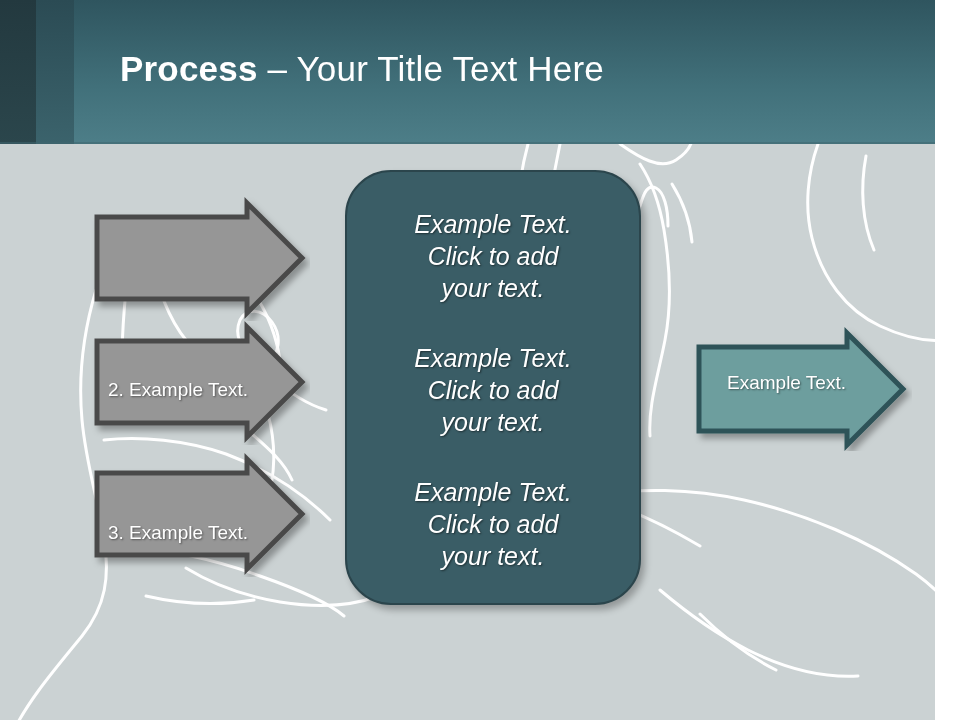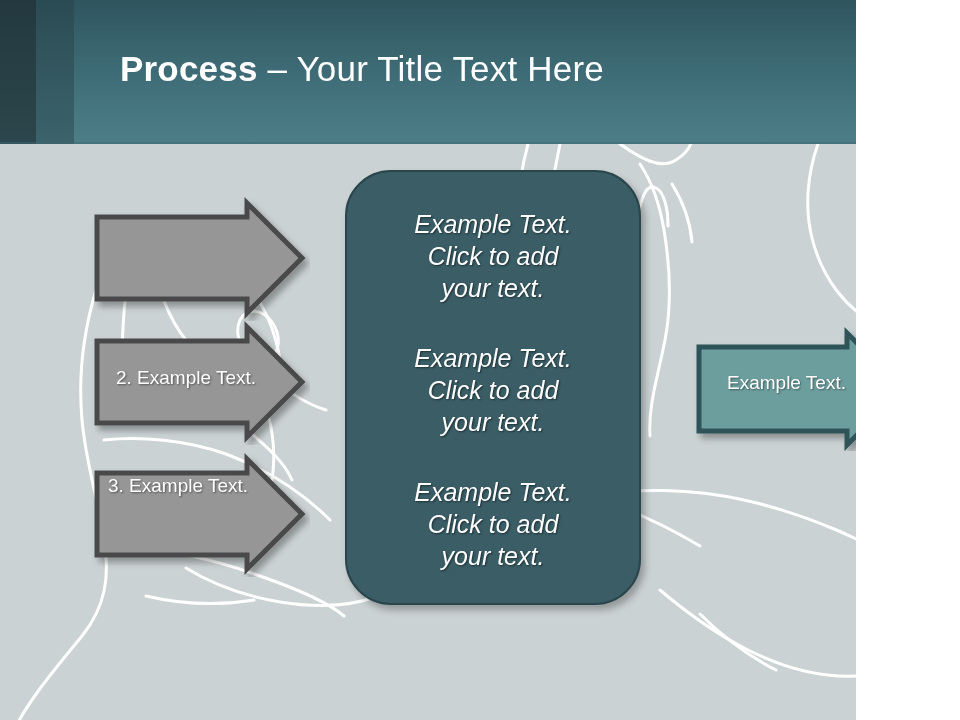--- a/index.html
+++ b/index.html
@@ -2,21 +2,21 @@
 <html><head>
 <meta charset="utf-8">
 <style>
   html, body {
     margin: 0;
     padding: 0;
     background: #ffffff;
   }
   #slide {
     position: relative;
-    width: 856px;
+    width: 935px;
     height: 720px;
     overflow: hidden;
     background: #cbd2d3;
     font-family: "Liberation Sans", sans-serif;
     user-select: none;
   }
 
   
   #header {
     position: absolute;
@@ -76,23 +76,23 @@
     color: #ffffff;
     font-size: 19px;
     white-space: nowrap;
     text-shadow: 1px 1px 2px rgba(0,0,0,0.45);
     pointer-events: none;
   }
 
   #arrow1 { left: 90px; top: 196px; }
   #arrow1-label { left: 108px; top: 243px; }
   #arrow2 { left: 90px; top: 320px; }
-  #arrow2-label { left: 108px; top: 367px; margin-left: 8px; }
+  #arrow2-label { left: 108px; top: 379px; }
   #arrow3 { left: 90px; top: 452px; }
-  #arrow3-label { left: 108px; top: 475px; }
+  #arrow3-label { left: 108px; top: 522px; }
 
   
   #arrow-right { left: 692px; top: 326px; }
   #arrow-right-label { left: 727px; top: 372px; }
 
   
   #center-panel {
     position: absolute;
     left: 345px; top: 170px;
     width: 296px; height: 435px;

